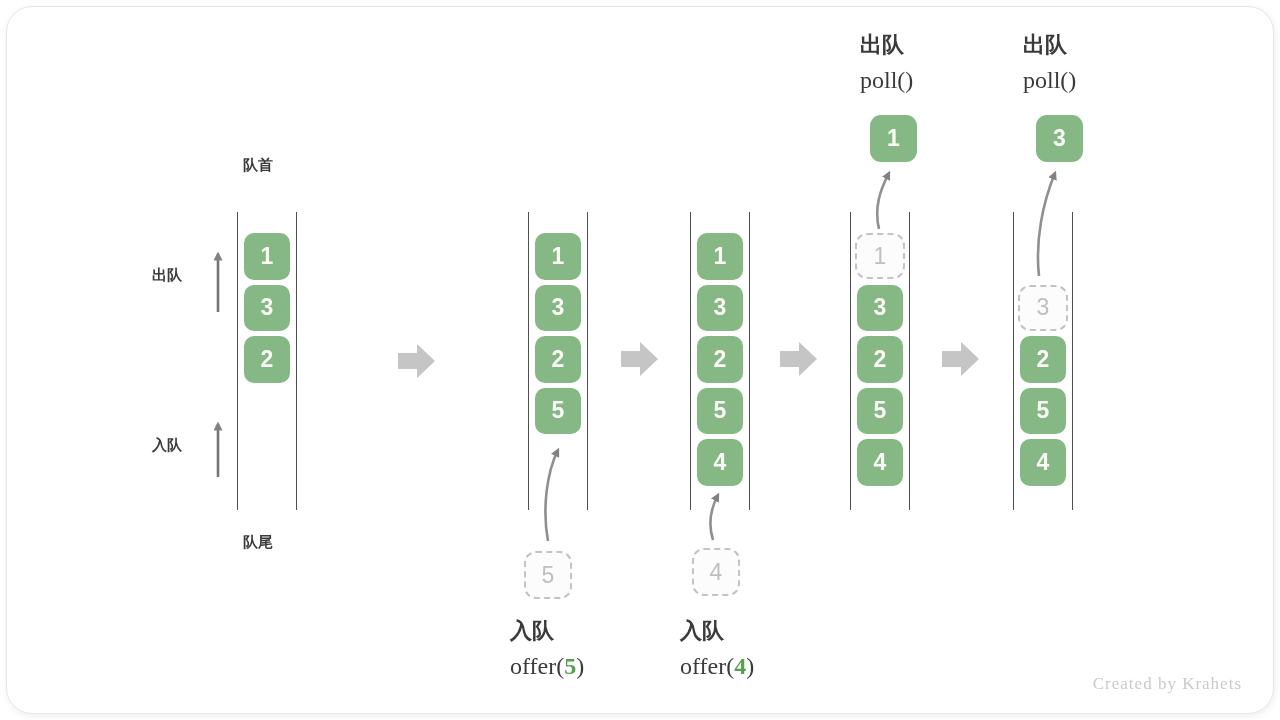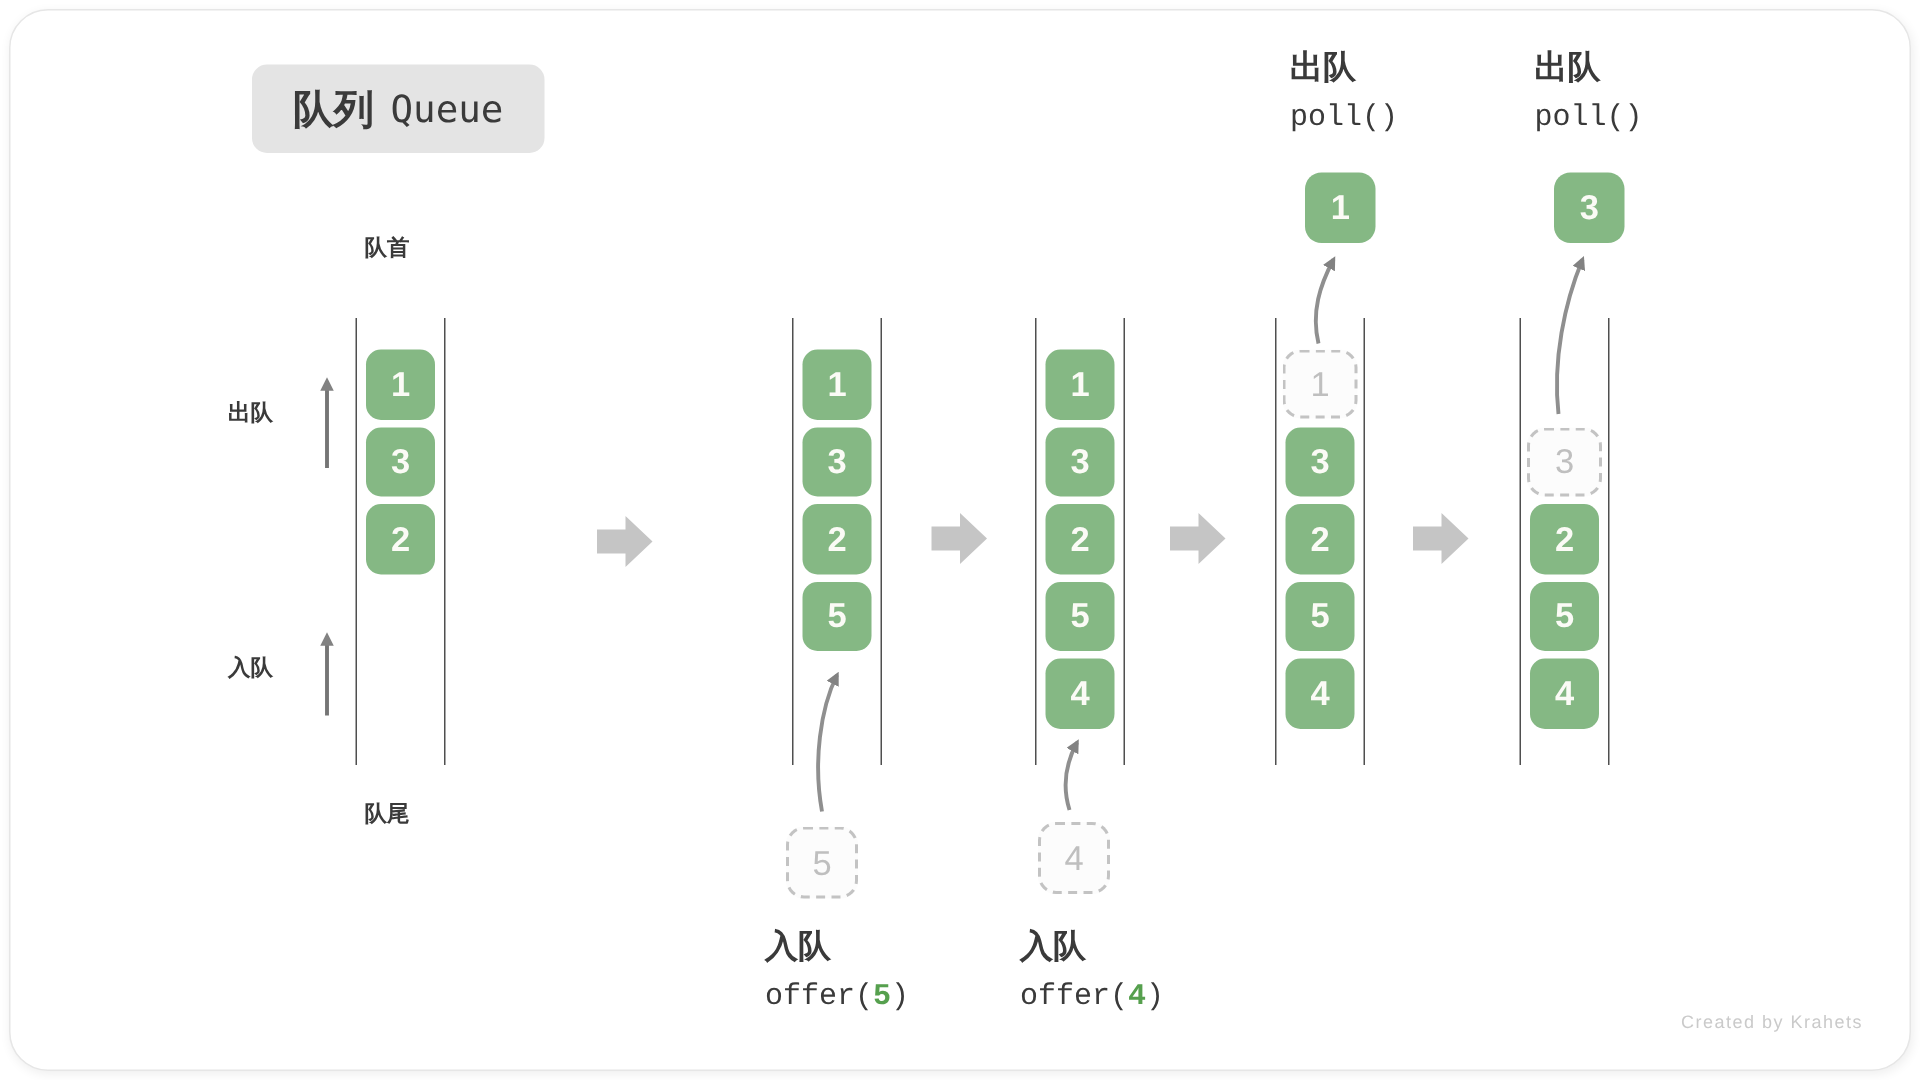--- a/index.html
+++ b/index.html
@@ -55,33 +55,33 @@
   .popped{
     position:absolute; width:47px; height:47px; border-radius:11px;
     background:var(--box-green,#85b884); color:var(--box-text,#fbfbf6);
     display:flex; align-items:center; justify-content:center;
     font-size:23px; font-weight:600;
   }
 
   .op-block{ position:absolute; white-space:nowrap; }
   .op-zh{ font-size:22px; font-weight:600; color:var(--text-dark); }
   .op-code{
-    margin-top:7px; font-size:20px; font-family:Liberation Mono, monospace;
+    margin-top:7px; font-size:24px; font-family:Liberation Serif, serif;
     color:var(--text-dark);
   }
   .op-code .num{ color:var(--accent-green,#56a04e); font-weight:700; }
 
   svg.overlay{ position:absolute; left:0; top:0; pointer-events:none; }
   .thin-arrow{ stroke:var(--thin-arrow,#757575); stroke-width:2.6; fill:none; }
   .curve-arrow{ stroke:var(--curve-arrow,#8f8f8f); stroke-width:2.6; fill:none; }
   .block-arrow{ fill:var(--block-arrow,#c5c5c5); }
 
   .watermark{
-    position:absolute; right:38px; top:674px; font-size:12px; letter-spacing:1px;
-    font-family:Liberation Sans, sans-serif; color:var(--watermark,#cacaca);
+    position:absolute; right:38px; top:674px; font-size:17px; letter-spacing:1px;
+    font-family:Liberation Serif, serif; color:var(--watermark,#cacaca);
   }
 </style>
 </head>
 <body>
 
 <div id="canvas">
   <div class="card"></div>
 
   <svg class="overlay" width="1280" height="720">
     <defs>
@@ -97,24 +97,20 @@
     <path class="curve-arrow" d="M713,540 C708,524 711,508 718,495" marker-end="url(#ah)"></path>
     <path class="curve-arrow" d="M879,229 C874,208 880,190 889,173" marker-end="url(#ah)"></path>
     <path class="curve-arrow" d="M1039,276 C1035,240 1043,202 1055,173" marker-end="url(#ah)"></path>
 
     <polygon class="block-arrow" points="398,353 417,353 417,344 435,361 417,378 417,369 398,369"></polygon>
     <polygon class="block-arrow" points="621,351 640,351 640,342 658,359 640,376 640,367 621,367"></polygon>
     <polygon class="block-arrow" points="780,351 799,351 799,342 817,359 799,376 799,367 780,367"></polygon>
     <polygon class="block-arrow" points="942,351 961,351 961,342 979,359 961,376 961,367 942,367"></polygon>
   </svg>
 
-  <div class="title-box">
-    <span class="title-zh">队列</span>
-    <span class="title-en">Queue</span>
-  </div>
 
   <div class="cjk-label" style="left:243px; top:156px;">队首</div>
   <div class="cjk-label" style="left:243px; top:533px;">队尾</div>
   <div class="cjk-label" style="left:152px; top:266px;">出队</div>
   <div class="cjk-label" style="left:152px; top:436px;">入队</div>
 
   <div class="col" style="left:237px;">
       <div class="cell solid" style="top: 21px;">1</div>
       <div class="cell solid" style="top: 72.5px;">3</div>
       <div class="cell solid" style="top: 124px;">2</div>

